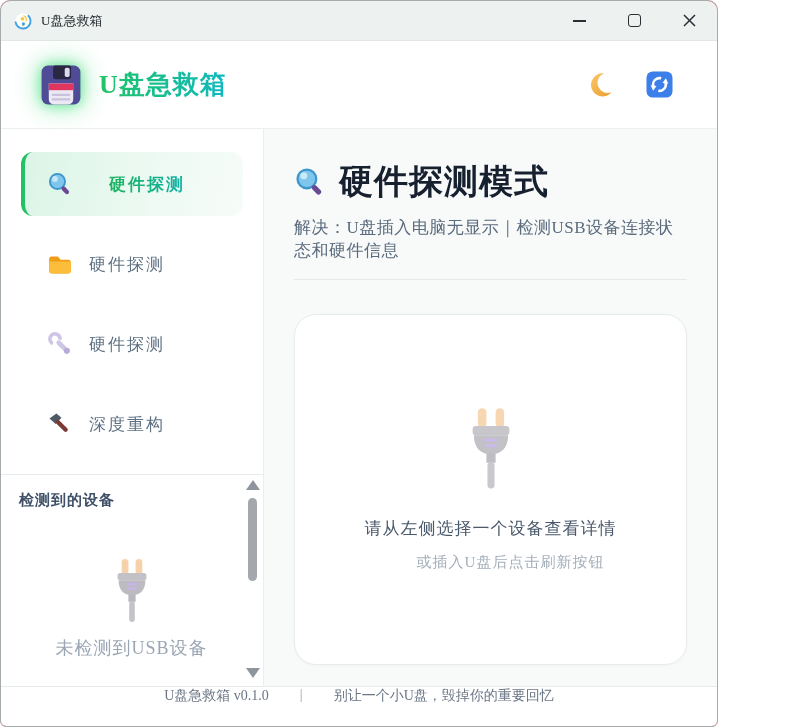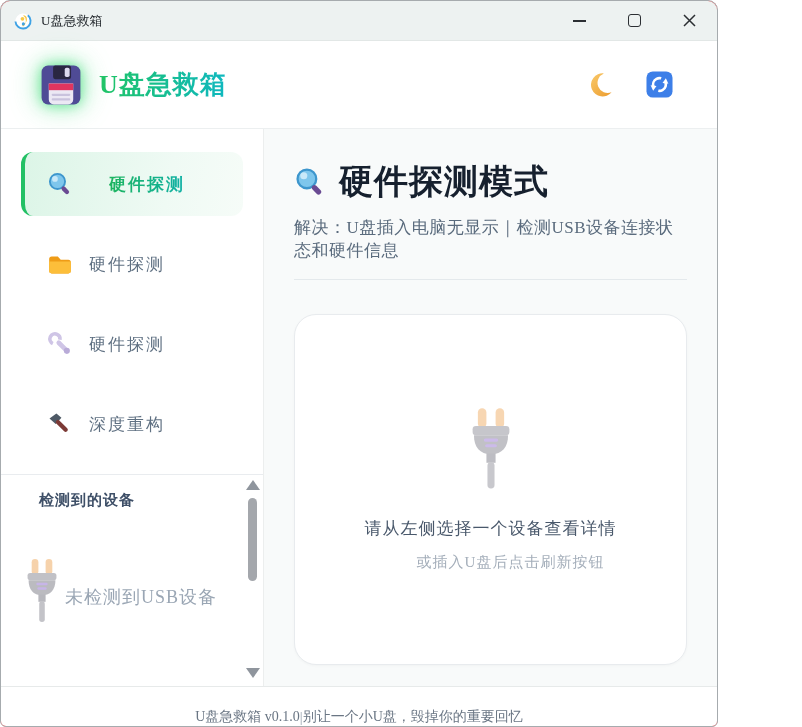--- a/index.html
+++ b/index.html
@@ -85,24 +85,24 @@
     padding-left: 22px;
     gap: 20px;
   }
   .nav-item.active .nav-label {
     font-weight: bold;
     background: linear-gradient(90deg, #1db45e, #0fb0a6);
     -webkit-background-clip: text; background-clip: text; color: transparent;
   }
   .sidebar-divider { border-top: 1px solid #e9ecef; margin-top: 2px; }
   .devices { height: 209px; overflow: hidden; padding: 16px 18px 0 18px; }
-  .devices-title { font-size: 15px; font-weight: bold; color: #3f5068; letter-spacing: 1px; margin-left: 20px; }
+  .devices-title { font-size: 15px; font-weight: bold; color: #3f5068; letter-spacing: 1px; }
   .device-empty {
     width: 225px; margin-top: 48px;
-    display: flex; align-items: center;
+    display: flex; flex-direction: column; align-items: center;
   }
   .device-empty .plug-small { opacity: .55; }
   .device-empty-text { margin-top: 12px; font-size: 18px; color: #9aa6b4; letter-spacing: 1px; }
 
   
   .scrollbar { position: absolute; right: 2px; top: 349px; width: 16px; height: 202px; }
   .scroll-arrow-up, .scroll-arrow-down {
     position: absolute; left: 1px;
     width: 0; height: 0;
     border-left: 7px solid transparent; border-right: 7px solid transparent;
@@ -138,22 +138,22 @@
     display: flex; flex-direction: column; align-items: center; justify-content: center;
   }
   .card .plug-large { opacity: .5; margin-bottom: 26px; }
   .card-line1 { font-size: 17px; color: #49586b; letter-spacing: 1px; }
   .card-line2 { margin-top: 13px; font-size: 15px; color: #a4aeba; letter-spacing: 1px; margin-left: 40px; }
 
   
   .footer {
     height: 40px; flex: 0 0 40px;
     background: #fff; border-top: 1px solid #e7eaea;
-    display: flex; align-items: flex-end; justify-content: center;
-    gap: 0; font-size: 14px; color: #6a7684;
+    display: flex; align-items: flex-start; justify-content: center;
+    gap: 31px; font-size: 14px; color: #6a7684;
   }
   .footer .separator { color: #939fab; }
 </style>
 </head>
 <body>
 
 <div class="window">
 
   <div class="titlebar">
     <svg class="app-icon" viewBox="0 0 20 20">

